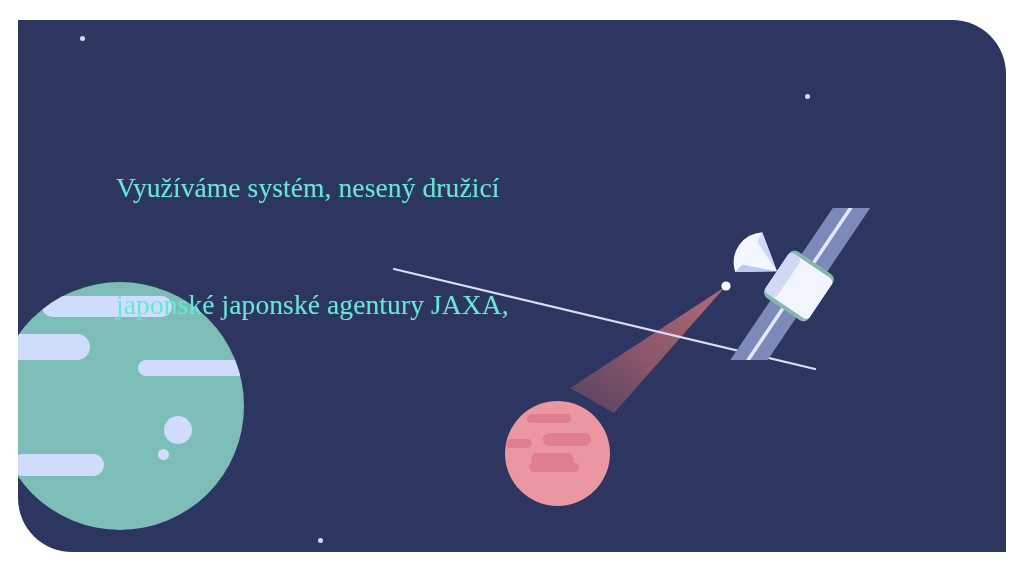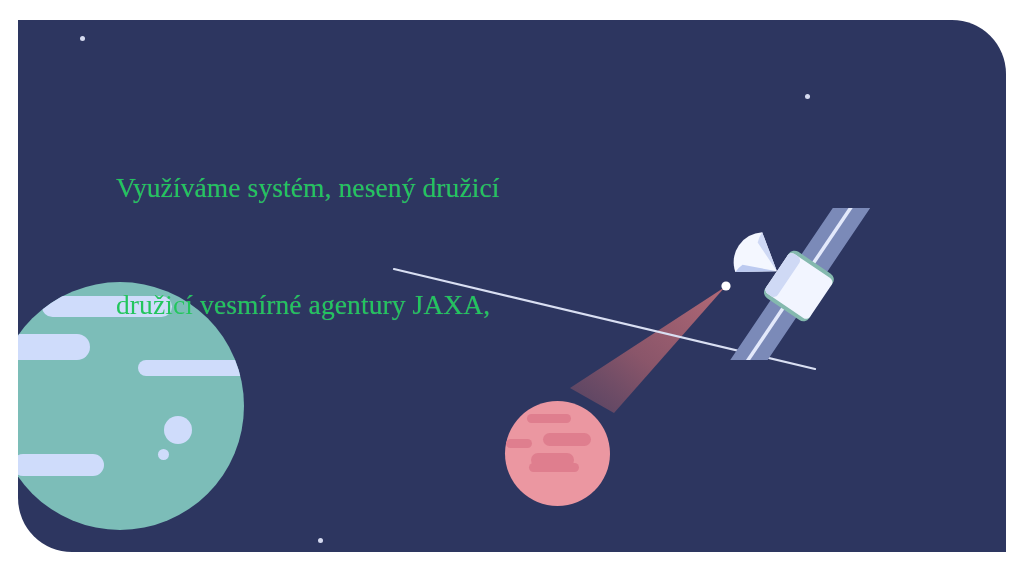--- a/index.html
+++ b/index.html
@@ -42,21 +42,21 @@
     background: #e8ecff;
     border-radius: 50%;
     opacity: .9;
   }
 
   
   #headline {
     position: absolute;
     left: 98px;
     top: 70px;
-    color: #22c55e;
+    color: #5eead4;
     font-size: 27.5px;
     line-height: 39px;
     letter-spacing: .1px;
     font-weight: 400;
     white-space: pre;
     text-shadow: 0 0 1px rgba(244,245,251,.25);
   }
   #headline .line { display: block; }
 
   
@@ -193,17 +193,17 @@
         <g transform="translate(0,0)">
           <path d="M52,76 L18,52 A30 30 0 0 0 18,100 Z" fill="#f4f7ff"></path>
           <path d="M52,76 L18,52 A30 30 0 0 0 20,63 Z" fill="#cfd9f5"></path>
           <path d="M52,76 L20,90 A30 30 0 0 0 18,100 Z" fill="#bccaf0"></path>
         </g>
       </g>
     </svg>
 
     <div id="headline">
       <span class="line">Využíváme systém, nesený družicí</span>
-      <span class="line">družicí vesmírné agentury JAXA,</span>
+      <span class="line">japonské japonské agentury JAXA,</span>
     </div>
 
   </div>
 </div>
 
 </body></html>

